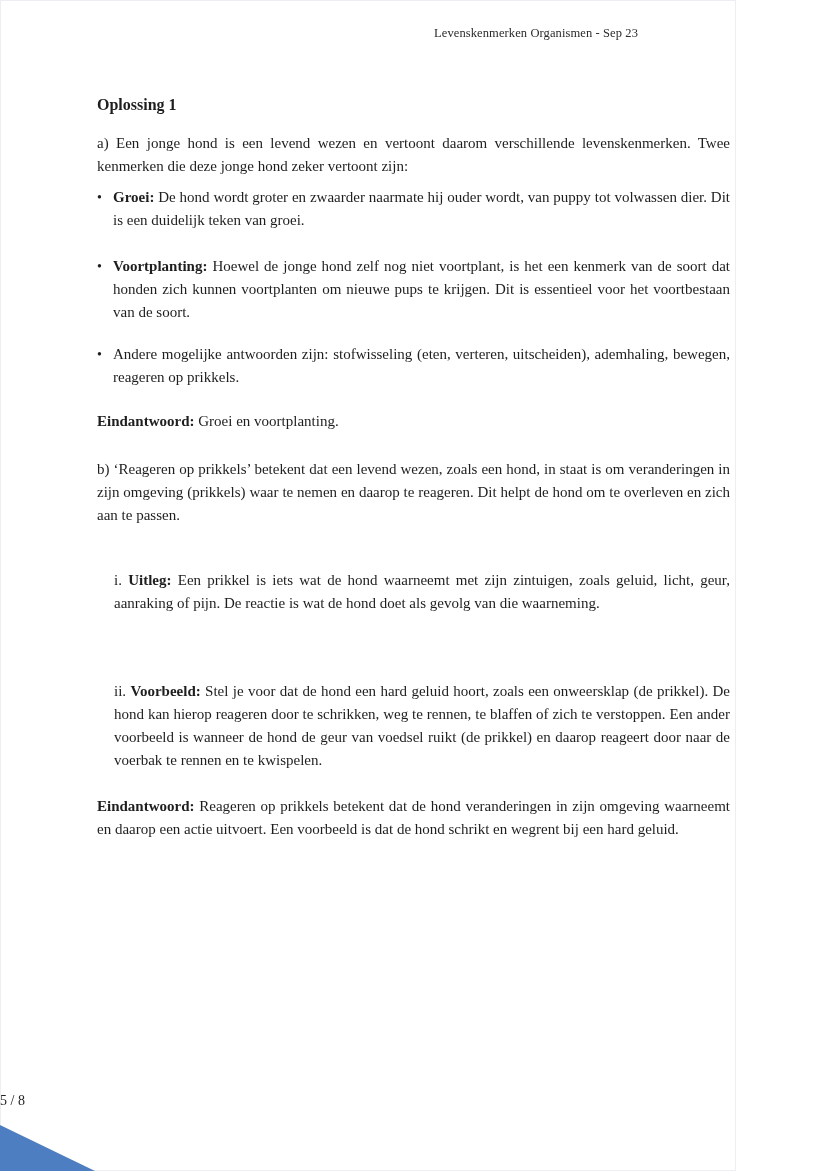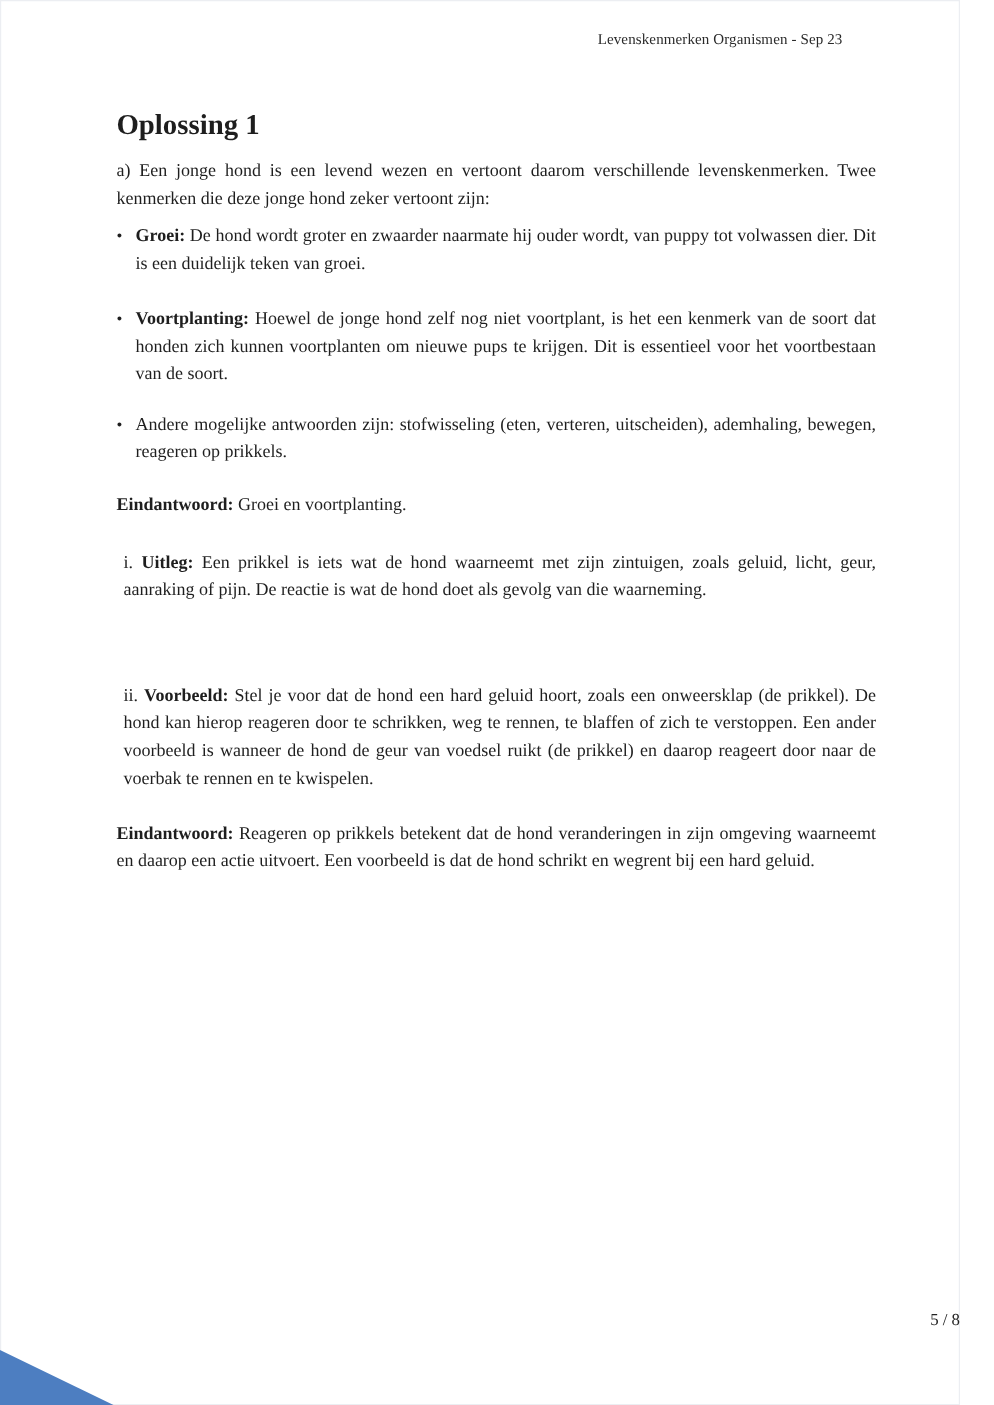--- a/index.html
+++ b/index.html
@@ -1,18 +1,18 @@
 <!DOCTYPE html>
 <html><head>
 <meta charset="utf-8">
 <style>
   html, body { margin: 0; padding: 0; background: #ffffff; }
   .page {
     position: relative;
-    width: 800px;
+    width: 736px;
     height: 1171px;
     background: #ffffff;
     box-shadow: inset 0 0 0 1px #eceef2;
     font-family: "Liberation Serif", serif;
     color: #1e1e1e;
     overflow: hidden;
   }
   .page-header {
     position: absolute;
     top: 26px;
@@ -24,21 +24,21 @@
   .content {
     position: absolute;
     left: 97px;
     top: 92px;
     width: 633px;
     font-size: 15px;
     line-height: 23px;
     text-align: justify;
   }
   .doc-title {
-    font-size: 24px;
+    font-size: 16px;
     font-weight: bold;
     line-height: 26px;
     margin: 0 0 14px 0;
     text-align: left;
   }
   p { margin: 0; }
   .intro        { margin-bottom: 26px; }
   .lead-a       { margin-bottom: 8px; }
   .bullet-list  { margin: 0 0 0 0; }
   .bullet-item  { display: flex; }
@@ -47,31 +47,31 @@
   .bullet-item.b3 { margin-bottom: 21px; }
   .bullet-marker {
     flex: 0 0 16px;
     font-size: 14px;
     line-height: 23px;
     text-align: left;
   }
   .bullet-body { flex: 1; text-align: justify; }
   .final-answer-a { margin-bottom: 25px; }
   .lead-b         { margin-bottom: 42px; }
-  .sub-item       { margin-left: 6px; }
+  .sub-item       { margin-left: 17px; }
   .sub-item.s1    { margin-bottom: 65px; }
   .sub-item.s2    { margin-bottom: 23px; }
   .final-answer-b { margin-bottom: 0; }
   b, .bold { font-weight: bold; }
   .page-footer {
     position: absolute;
     top: 1093px;
     left: 0;
     width: 100%;
-    text-align: right;
+    text-align: left;
     font-size: 14px;
     color: #222222;
   }
   .corner-accent {
     position: absolute;
     left: 0;
     bottom: 0;
     width: 0;
     height: 0;
     border-bottom: 46px solid #4d7ec1;
@@ -106,20 +106,21 @@
 
       <div class="bullet-item b3">
         <span class="bullet-marker">•</span>
         <span class="bullet-body"><b></b><span>Andere mogelijke antwoorden zijn: stofwisseling (eten, verteren, uitscheiden), ademhaling, bewegen, reageren op prikkels.</span></span>
       </div>
 
     </div>
 
     <p class="final-answer-a"><b>Eindantwoord:</b><span> Groei en voortplanting.</span></p>
 
+    <p class="lead-b">b) ‘Reageren op prikkels’ betekent dat een levend wezen, zoals een hond, in staat is om veranderingen in zijn omgeving (prikkels) waar te nemen en daarop te reageren. Dit helpt de hond om te overleven en zich aan te passen.</p>
 
     <p class="sub-item s1"><span>i. </span><b>Uitleg:</b><span> Een prikkel is iets wat de hond waarneemt met zijn zintuigen, zoals geluid, licht, geur, aanraking of pijn. De reactie is wat de hond doet als gevolg van die waarneming.</span></p>
 
     <p class="sub-item s2"><span>ii. </span><b>Voorbeeld:</b><span> Stel je voor dat de hond een hard geluid hoort, zoals een onweersklap (de prikkel). De hond kan hierop reageren door te schrikken, weg te rennen, te blaffen of zich te verstoppen. Een ander voorbeeld is wanneer de hond de geur van voedsel ruikt (de prikkel) en daarop reageert door naar de voerbak te rennen en te kwispelen.</span></p>
 
     <p class="final-answer-b"><b>Eindantwoord:</b><span> Reageren op prikkels betekent dat de hond veranderingen in zijn omgeving waarneemt en daarop een actie uitvoert. Een voorbeeld is dat de hond schrikt en wegrent bij een hard geluid.</span></p>
 
   </div>
 
   <div class="page-footer">5 / 8</div>

